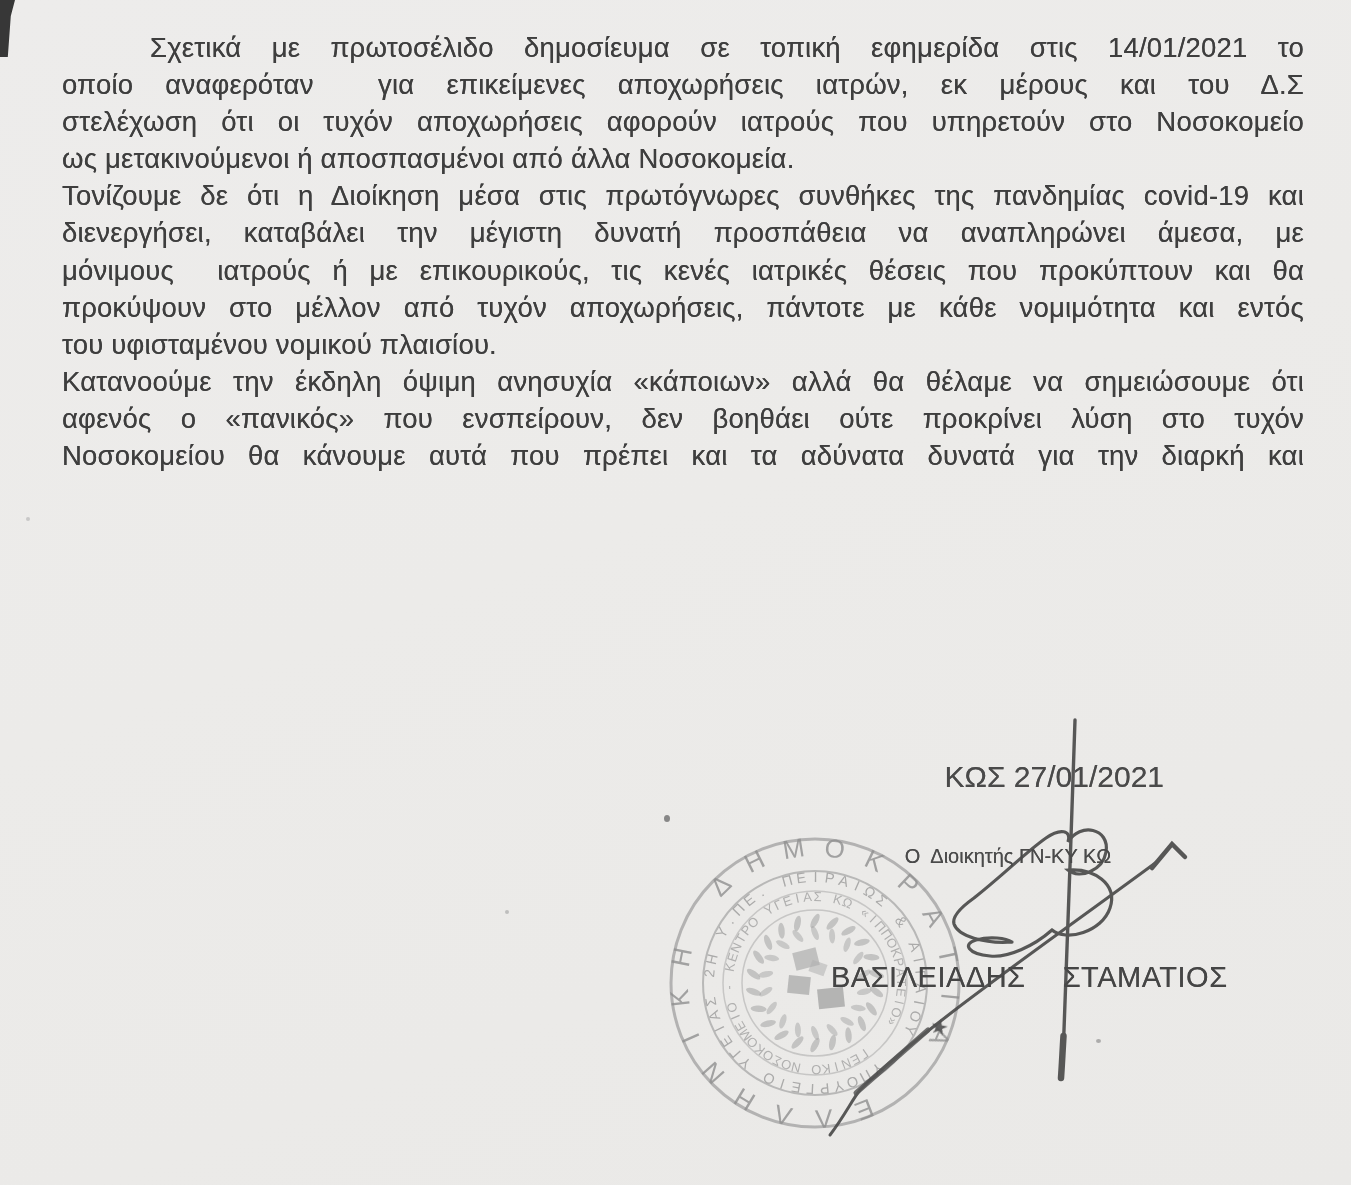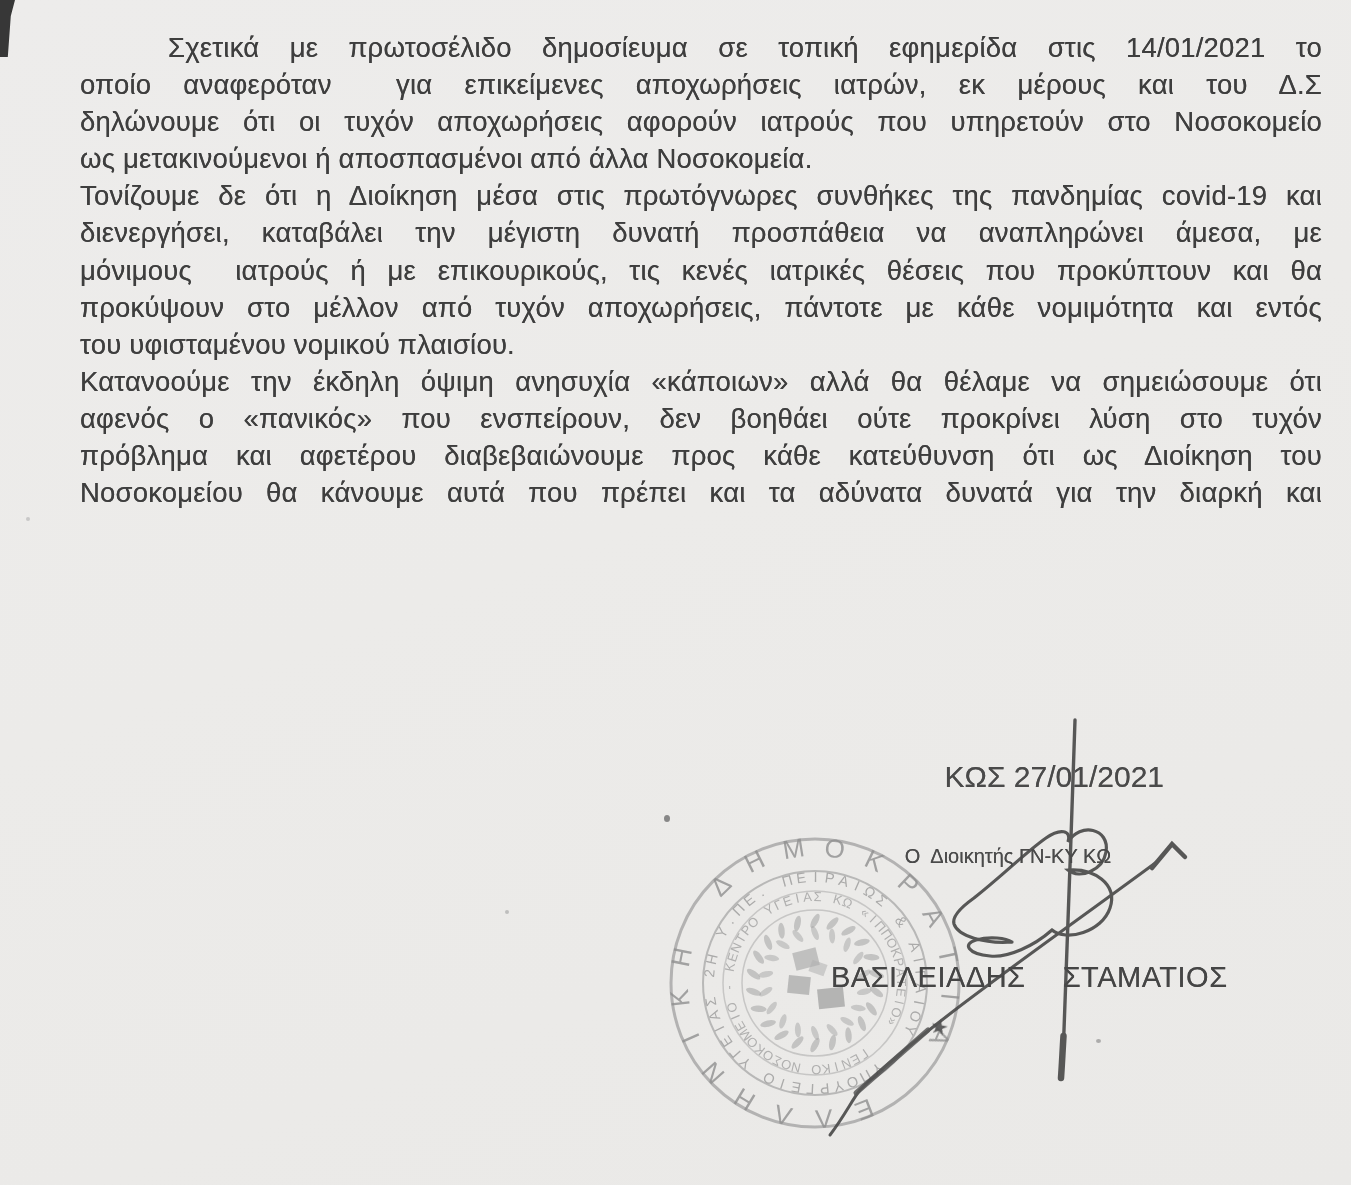--- a/index.html
+++ b/index.html
@@ -1,21 +1,21 @@
 <!DOCTYPE html>
 <html><head>
 <meta charset="utf-8">
 <style>
   html,body{margin:0;padding:0;}
   body{width:1351px;height:1185px;overflow:hidden;
        font-family:"Liberation Sans","DejaVu Sans",sans-serif;}
   .page{position:relative;width:1351px;height:1185px;
         background:linear-gradient(160deg,#edeceb 0%,#ecebe9 45%,#eae9e7 100%);}
   
-  .doc{position:absolute;left:80px;top:29px;width:1242px;
+  .doc{position:absolute;left:62px;top:29px;width:1242px;
        font-size:27.5px;line-height:37.1px;color:#3e3e3e;
        letter-spacing:.2px;
        text-shadow:0 0 .5px rgba(62,62,62,.85);}
   .bline{text-align:justify;text-align-last:justify;height:37.1px;white-space:normal;}
   .bline.indent{text-indent:88px;}
   .bline.end{text-align-last:start;}
   
   .closing-text{position:absolute;color:#4a4a4a;text-shadow:0 0 .5px rgba(70,70,70,.8);}
   .place-date{left:872px;top:760px;width:292px;text-align:right;font-size:30px;}
   .sign-title{left:852px;top:845px;width:312px;text-align:center;font-size:20px;}
@@ -36,30 +36,29 @@
   .stamp-svg text{font-family:"Liberation Sans","DejaVu Sans",sans-serif;}
 </style>
 </head>
 <body>
 
 <div class="page">
 
   <div class="doc">
     <div class="bline indent">Σχετικά με πρωτοσέλιδο δημοσίευμα σε τοπική εφημερίδα στις 14/01/2021 το</div>
     <div class="bline">οποίο αναφερόταν&nbsp; για επικείμενες αποχωρήσεις ιατρών, εκ μέρους και του Δ.Σ</div>
-    <div class="bline">δηλώνουμε ότι οι τυχόν αποχωρήσεις αφορούν ιατρούς που υπηρετούν στο Νοσοκομείο</div>
+    <div class="bline">στελέχωση ότι οι τυχόν αποχωρήσεις αφορούν ιατρούς που υπηρετούν στο Νοσοκομείο</div>
     <div class="bline end">ως μετακινούμενοι ή αποσπασμένοι από άλλα Νοσοκομεία.</div>
     <div class="bline">Τονίζουμε δε ότι η Διοίκηση μέσα στις πρωτόγνωρες συνθήκες της πανδημίας covid-19 και</div>
     <div class="bline">διενεργήσει, καταβάλει την μέγιστη δυνατή προσπάθεια να αναπληρώνει άμεσα, με</div>
     <div class="bline">μόνιμους&nbsp; ιατρούς ή με επικουρικούς, τις κενές ιατρικές θέσεις που προκύπτουν και θα</div>
     <div class="bline">προκύψουν στο μέλλον από τυχόν αποχωρήσεις, πάντοτε με κάθε νομιμότητα και εντός</div>
     <div class="bline end">του υφισταμένου νομικού πλαισίου.</div>
     <div class="bline">Κατανοούμε την έκδηλη όψιμη ανησυχία «κάποιων» αλλά θα θέλαμε να σημειώσουμε ότι</div>
     <div class="bline">αφενός ο «πανικός» που ενσπείρουν, δεν βοηθάει ούτε προκρίνει λύση στο τυχόν</div>
-    <div class="bline">πρόβλημα και αφετέρου διαβεβαιώνουμε προς κάθε κατεύθυνση ότι ως Διοίκηση του</div>
     <div class="bline">Νοσοκομείου θα κάνουμε αυτά που πρέπει και τα αδύνατα δυνατά για την διαρκή και</div>
   </div>
 
   <div class="closing-text place-date">ΚΩΣ 27/01/2021</div>
   <div class="closing-text sign-title">Ο&nbsp; Διοικητής ΓΝ-ΚΥ ΚΩ</div>
   <div class="closing-text sign-name">ΒΑΣΙΛΕΙΑΔΗΣ&nbsp; ΣΤΑΜΑΤΙΟΣ</div>
 
   <svg class="stamp-svg" width="310" height="310" viewBox="0 0 310 310">
     <g stroke="#9c9c9c" fill="none">
       <circle cx="155" cy="155" r="144" stroke-width="3" opacity="0.72"></circle>

